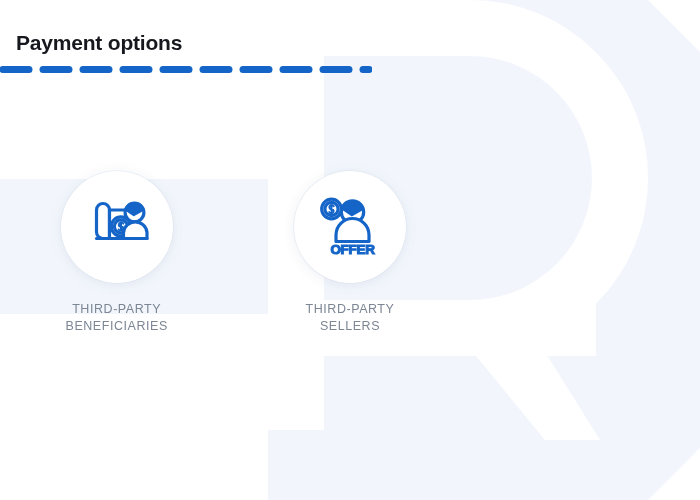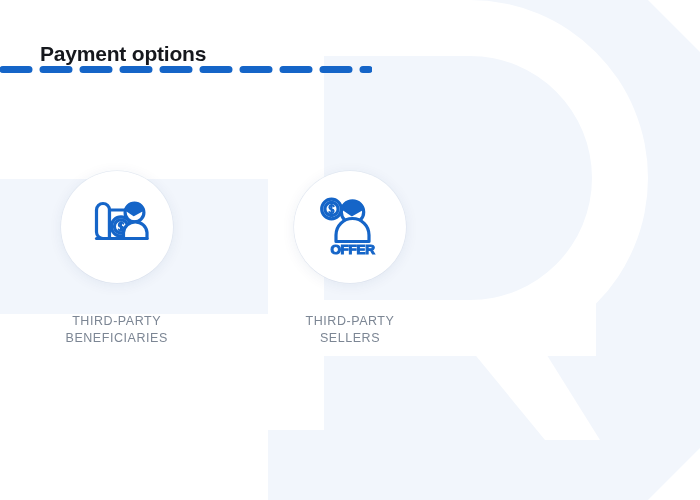--- a/index.html
+++ b/index.html
@@ -29,28 +29,27 @@
     position: absolute;
     inset: 0;
     width: 700px;
     height: 500px;
     pointer-events: none;
   }
 
   
   .page-title {
     position: absolute;
-    left: 40px;
+    left: 16px;
     top: 31px;
     font-size: 21px;
     font-weight: bold;
     letter-spacing: -0.2px;
     color: #16181d;
     white-space: nowrap;
-    margin-top: 11px;
   }
 
   .dashed-rule {
     position: absolute;
     left: 0px;
     top: 66px;
     width: 372px;
     height: 7px;
   }
 
@@ -61,21 +60,20 @@
     top: 171px;
     width: 700px;
     display: flex;
     align-items: flex-start;
   }
   .card {
     width: 233.33px;
     display: flex;
     flex-direction: column;
     align-items: center;
-    gap: 12px;
   }
 
   .icon-circle {
     width: 112px;
     height: 112px;
     border-radius: 50%;
     background: #ffffff;
     box-shadow: 0 2px 14px rgba(31, 60, 110, 0.075),
                 0 0 0 0.5px rgba(225, 232, 242, 0.85);
     display: flex;

